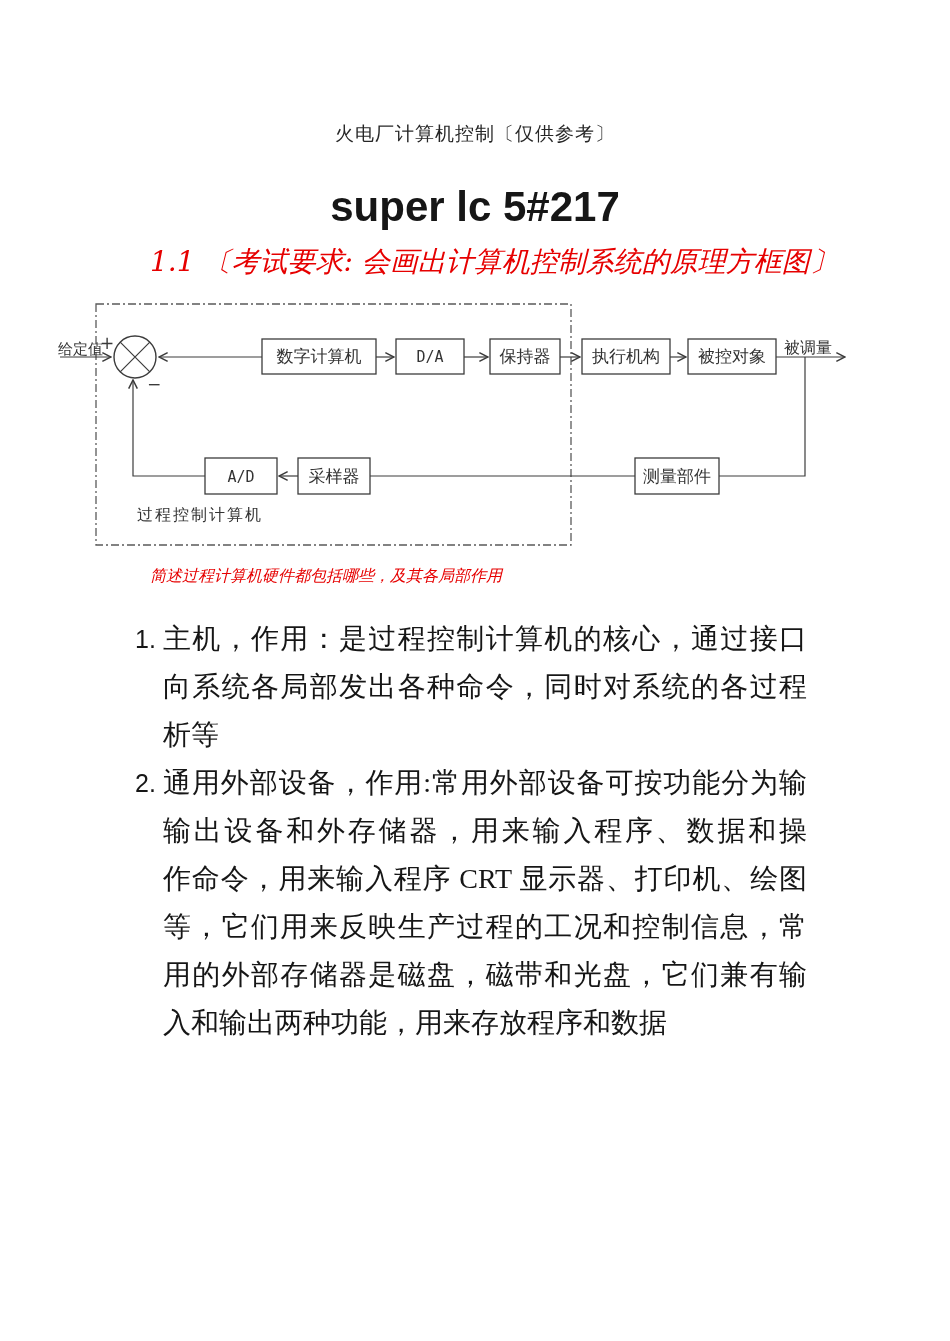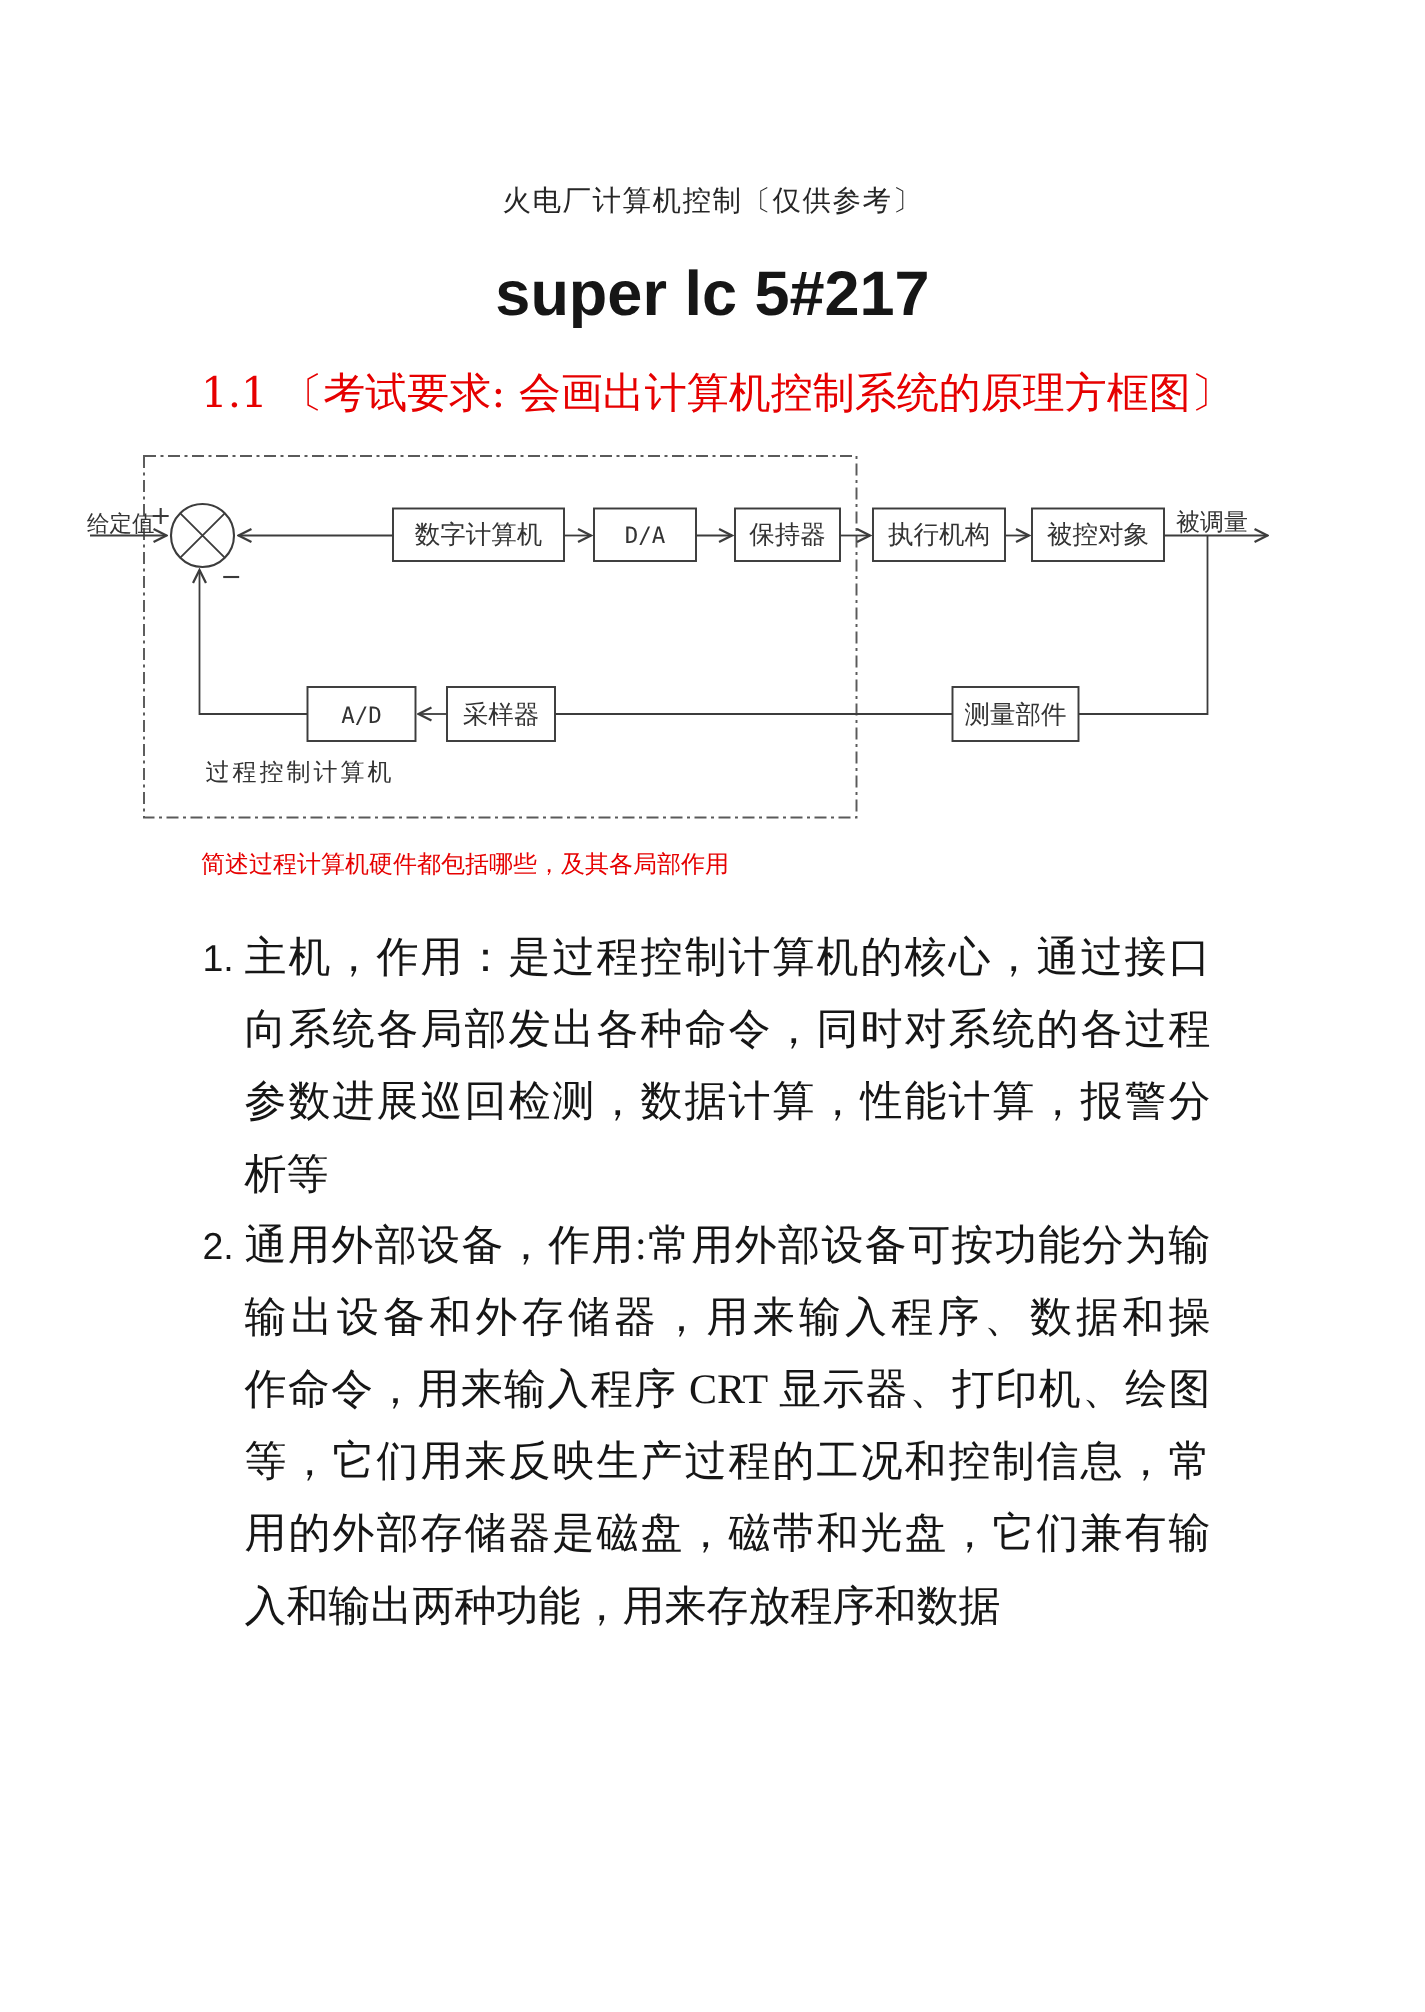--- a/index.html
+++ b/index.html
@@ -8,26 +8,26 @@
     overflow:hidden;
     font-family:"DejaVu Serif","Liberation Serif",serif;
     color:#1c1c1c;
   }
   .abs{position:absolute;}
   .doc-header{
     top:121px;left:0;width:950px;text-align:center;
     font-size:19px;color:#262626;letter-spacing:1px;
   }
   .doc-title{
-    top:172px;left:0;width:950px;text-align:center;
+    top:183px;left:0;width:950px;text-align:center;
     font-family:"Liberation Sans","DejaVu Sans",sans-serif;
     font-size:42px;font-weight:700;color:#161616;
   }
   .red-heading{
-    color:#e60000;left:134px;white-space:nowrap;
+    color:#e60000;left:150px;white-space:nowrap;font-style:italic;
   }
   .red1{top:243px;font-size:28px;}
   .red2{top:566px;font-size:16px;}
   .diagram{top:298px;left:0;width:950px;height:256px;}
   .list{top:615px;left:135px;width:672px;font-size:28px;color:#161616;}
   .list-item{position:relative;width:672px;}
   .num{
     position:absolute;left:0;top:0;width:30px;height:48px;line-height:48px;
     font-family:"Liberation Sans","DejaVu Sans",sans-serif;font-size:25px;
   }
@@ -107,21 +107,20 @@
 </div>
 
 <div class="abs red-heading red2">简述过程计算机硬件都包括哪些，及其各局部作用</div>
 
 <div class="abs list">
   <div class="list-item">
     <span class="num">1.</span>
     <div class="lines">
       <div class="line j">主机，作用：是过程控制计算机的核心，通过接口</div>
       <div class="line j">向系统各局部发出各种命令，同时对系统的各过程</div>
-      <div class="line j">参数进展巡回检测，数据计算，性能计算，报警分</div>
       <div class="line">析等</div>
     </div>
   </div>
   <div class="list-item">
     <span class="num">2.</span>
     <div class="lines">
       <div class="line j">通用外部设备，作用:常用外部设备可按功能分为输</div>
       <div class="line j">输出设备和外存储器，用来输入程序、数据和操</div>
       <div class="line j">作命令，用来输入程序 CRT 显示器、打印机、绘图仪</div>
       <div class="line j">等，它们用来反映生产过程的工况和控制信息，常</div>

